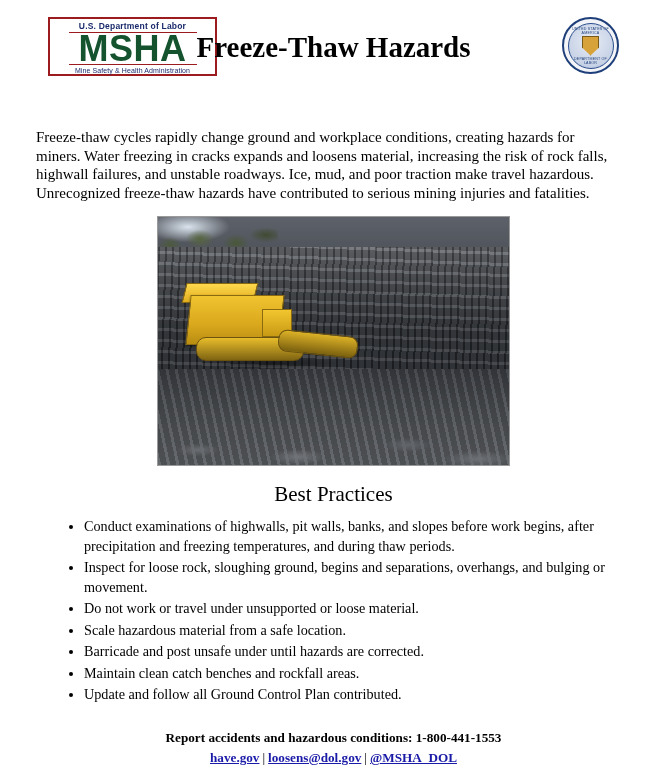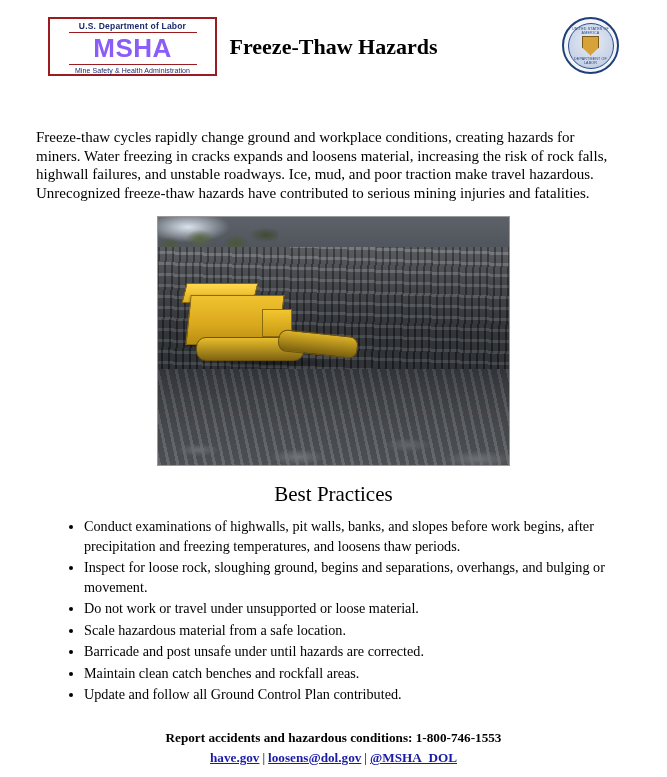--- a/index.html
+++ b/index.html
@@ -43,23 +43,23 @@
   .msha-dol {
     font-family: "Liberation Sans", sans-serif;
     font-size: 8.5px;
     font-weight: bold;
     color: #1a2a6c;
     letter-spacing: .2px;
     line-height: 10px;
   }
   .msha-word {
     font-family: "Liberation Sans", sans-serif;
-    font-size: 26px;
-    font-weight: bold;
-    color: #8b5cf6;
+    font-size: 36px;
+    font-weight: bold;
+    color: #14532d;
     line-height: 29px;
     letter-spacing: .5px;
   }
   .msha-sub {
     font-family: "Liberation Sans", sans-serif;
     font-size: 7px;
     color: #1a2a6c;
     line-height: 9px;
     letter-spacing: .1px;
   }
@@ -121,21 +121,21 @@
     text-align: center;
   }
   .doc-title {
     font-size: 33px;
     font-weight: bold;
     font-family: "Liberation Serif", serif;
     letter-spacing: .3px;
     line-height: 38px;
   }
   .doc-subtitle {
-    font-size: 22px;
+    font-size: 29px;
     font-weight: bold;
     font-family: "Liberation Serif", serif;
     margin-top: 12px;
     line-height: 26px;
   }
 
   
   .intro {
     margin: 6px 48px 0 36px;
     font-size: 15px;
@@ -337,29 +337,29 @@
       <div class="truck-bed"></div>
       <div class="truck-body"></div>
       <div class="truck-cab"></div>
       <div class="truck-track"></div>
       <div class="truck-track2"></div>
     </div>
   </div>
 
   <div class="bp-title">Best Practices</div>
   <ul class="bp-list">
-    <li>Conduct examinations of highwalls, pit walls, banks, and slopes before work begins, after precipitation and freezing temperatures, and loosens thaw periods.</li>
+    <li>Conduct examinations of highwalls, pit walls, banks, and slopes before work begins, after precipitation and freezing temperatures, and during thaw periods.</li>
     <li>Inspect for loose rock, sloughing ground, begins and separations, overhangs, and bulging or movement.</li>
     <li>Do not work or travel under unsupported or loose material.</li>
     <li>Scale hazardous material from a safe location.</li>
     <li>Barricade and post unsafe under until hazards are corrected.</li>
     <li>Maintain clean catch benches and rockfall areas.</li>
     <li>Update and follow all Ground Control Plan contributed.</li>
   </ul>
 
   <div class="footer">
-    <div class="footer-line1">Report accidents and hazardous conditions: 1-800-746-1553</div>
+    <div class="footer-line1">Report accidents and hazardous conditions: 1-800-441-1553</div>
     <div class="footer-links">
       <a href="#">have.gov</a><span class="sep">|</span><a href="#">loosens@dol.gov</a><span class="sep">|</span><a href="#">@MSHA_DOL</a>
     </div>
   </div>
 
 </div>
 
 </body></html>

